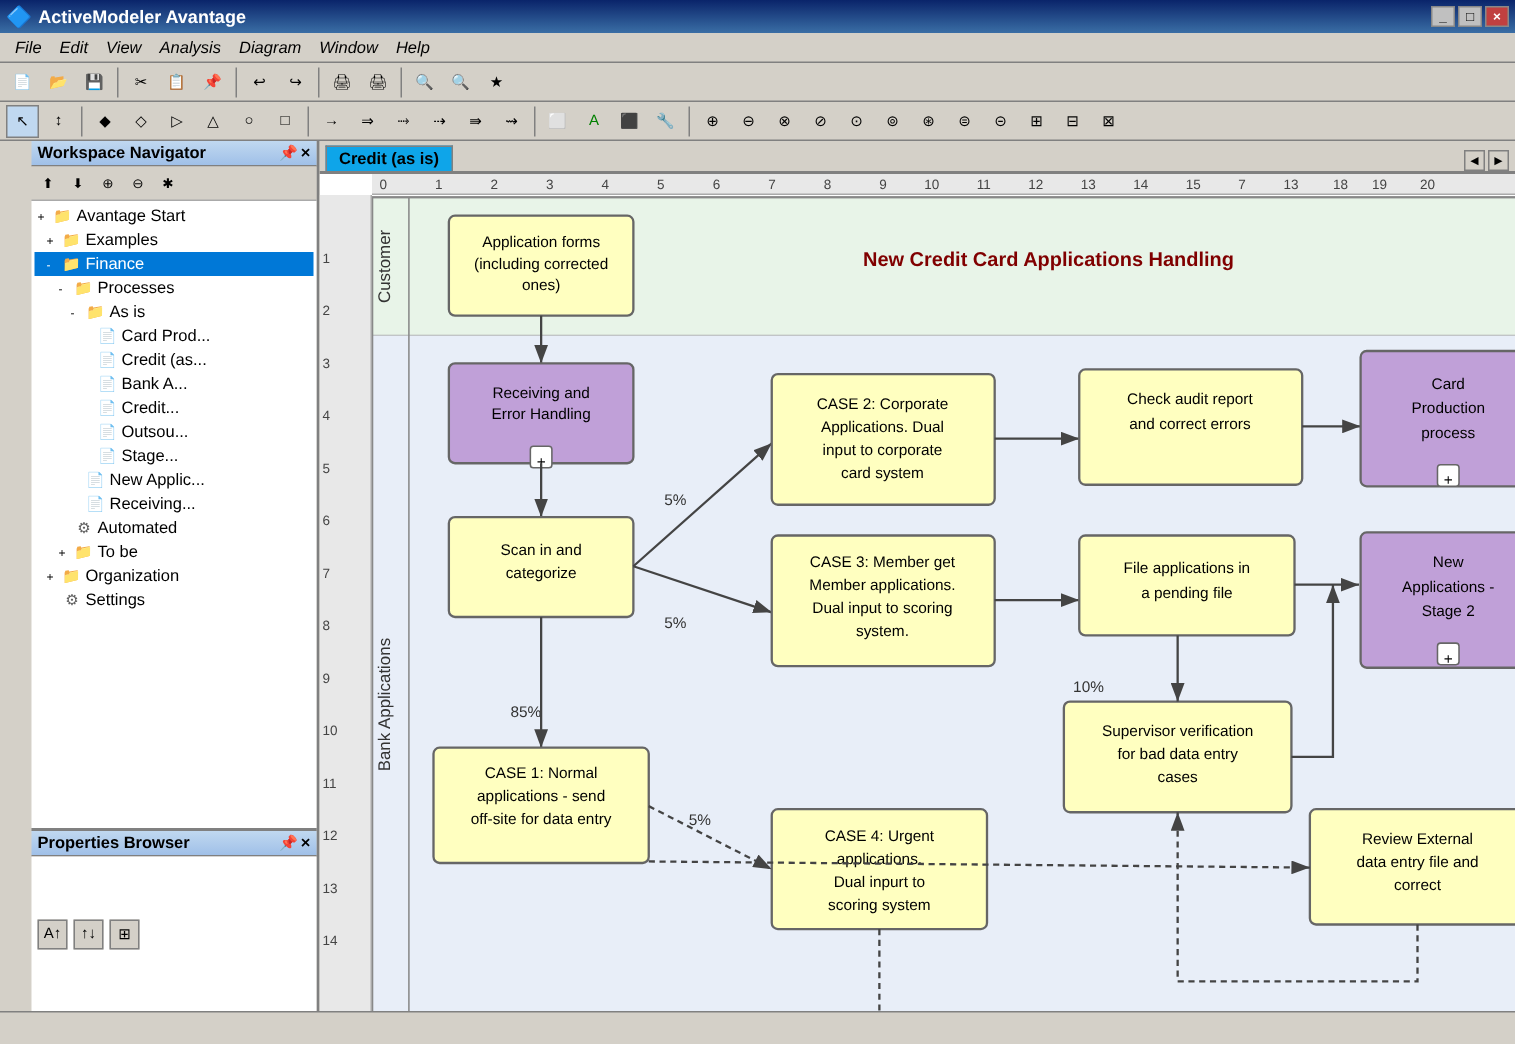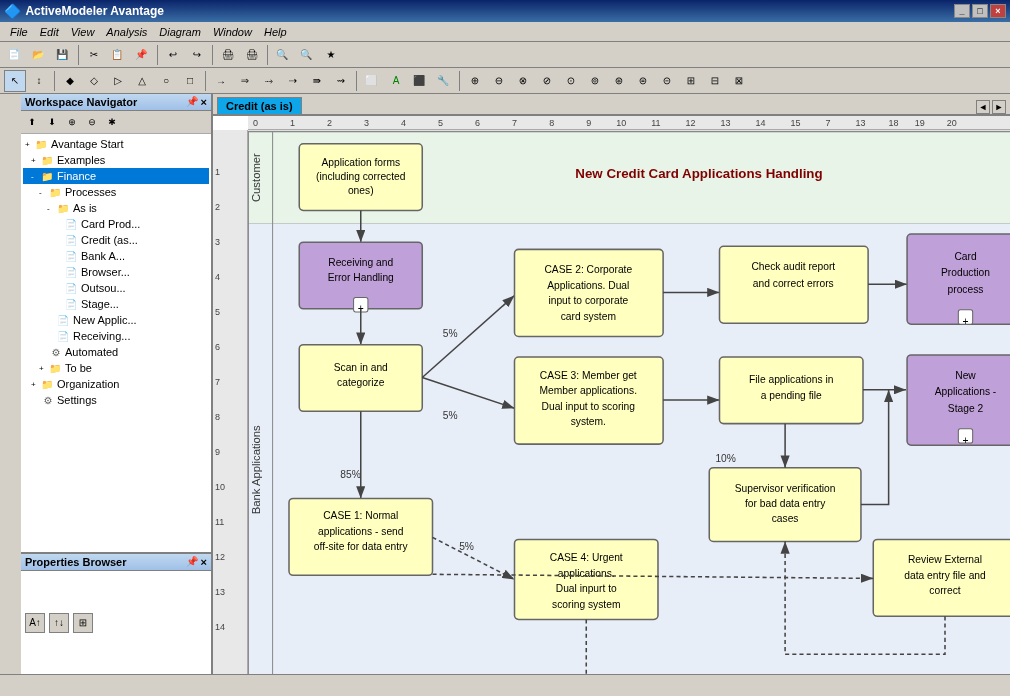--- a/index.html
+++ b/index.html
@@ -415,21 +415,21 @@
           <span>Credit (as...</span>
         </div>
         <div class="tree-item indent4">
           <span class="tree-expand"> </span>
           <span class="tree-icon page-icon">📄</span>
           <span>Bank A...</span>
         </div>
         <div class="tree-item indent4">
           <span class="tree-expand"> </span>
           <span class="tree-icon page-icon">📄</span>
-          <span>Browser...</span>
+          <span>Credit...</span>
         </div>
         <div class="tree-item indent4">
           <span class="tree-expand"> </span>
           <span class="tree-icon page-icon">📄</span>
           <span>Outsou...</span>
         </div>
         <div class="tree-item indent4">
           <span class="tree-expand"> </span>
           <span class="tree-icon page-icon">📄</span>
           <span>Stage...</span>

